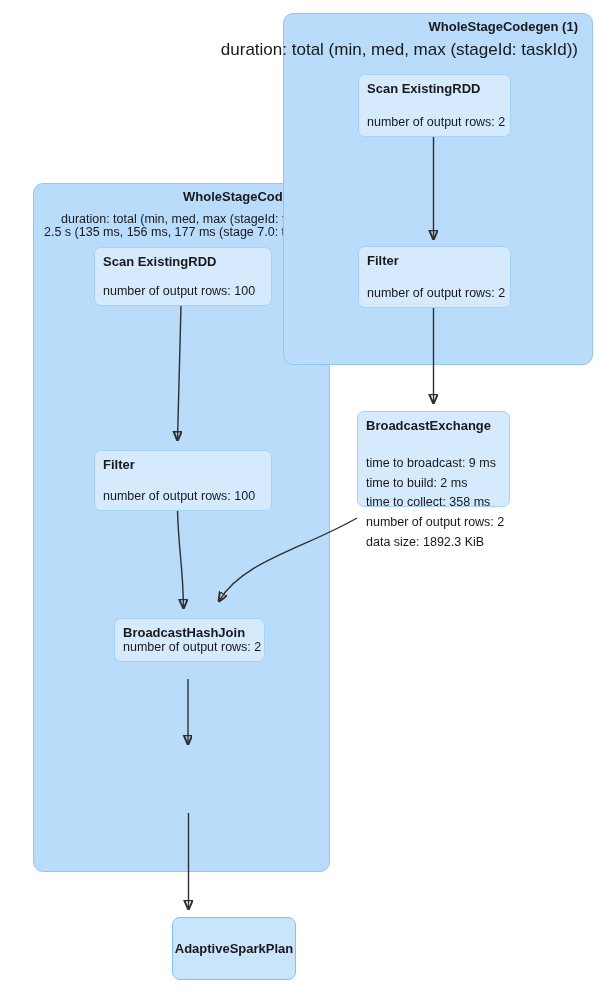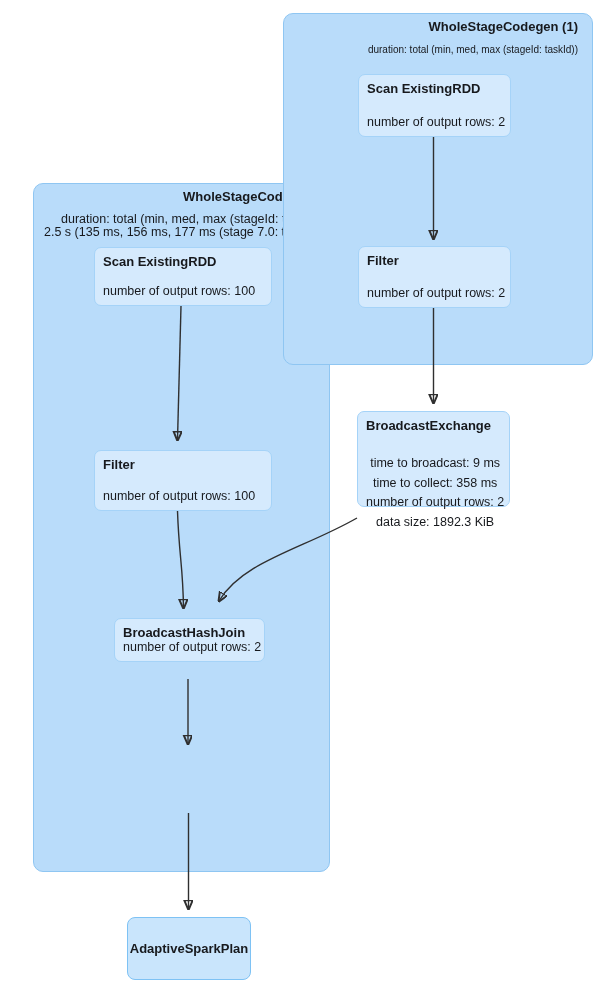--- a/index.html
+++ b/index.html
@@ -22,40 +22,40 @@
   }
   .cluster-left{left:33px;top:183px;width:297px;height:689px;}
   .cluster-right{left:283px;top:13px;width:310px;height:352px;}
   .cl-title{
     position:absolute;font-size:13px;font-weight:700;white-space:nowrap;line-height:14px;
   }
   .cl-title.align-right{top:6px;right:14px;text-align:right;}
   .cl-title.align-left{top:6px;left:149px;}
   .cl-durs{
     position:absolute;top:29px;right:14px;text-align:left;
-    font-size:10px;line-height:13.5px;white-space:nowrap;
+    font-size:17px;line-height:13.5px;white-space:nowrap;
   }
   .cl-dur-abs{position:absolute;font-size:12.5px;line-height:13.5px;white-space:nowrap;}
   .cl-dur-abs.l1{left:27px;top:29px;}
   .cl-dur-abs.l2{left:10px;top:42px;}
   .node{
     position:absolute;background:var(--node_fill);
     border:1px solid var(--node_border);border-radius:7px;
-    box-sizing:border-box;font-size:12.5px;text-align:center;
+    box-sizing:border-box;font-size:12.5px;
   }
   .node .nt{
     position:absolute;left:8px;top:6px;font-size:13px;font-weight:700;white-space:nowrap;
   }
   .node .nm{
     position:absolute;left:8px;bottom:7px;white-space:nowrap;
   }
   .node.center{display:flex;align-items:center;justify-content:center;}
   .node.center .nt{position:static;}
   .node.result{
-    background:var(--result_fill);border:1.5px solid var(--result_border);border-radius:8px;
+    background:var(--result_fill);border:1.5px solid var(--result_border);border-radius:8px;margin-left:45px;
   }
   .be-metrics{
     position:absolute;left:8px;top:42px;line-height:19.7px;white-space:nowrap;
   }
   .edges{
     position:absolute;left:0;top:0;width:614px;height:997px;
     pointer-events:none;
   }
   .edges path{stroke:var(--edge_color);stroke-width:1.4;fill:none;}
 </style>
@@ -100,20 +100,21 @@
     <div class="node" style="left:74px;top:232px;width:153px;height:62px">
       <div class="nt">Filter</div>
       <div class="nm">number of output rows: 2</div>
     </div>
   </div>
 
   <div class="node" style="left:357px;top:411px;width:153px;height:96px">
     <div class="nt">BroadcastExchange</div>
     <div class="be-metrics">
       <div>time to broadcast: 9 ms</div>
+      <div>time to build: 2 ms</div>
       <div>time to collect: 358 ms</div>
       <div>number of output rows: 2</div>
       <div>data size: 1892.3 KiB</div>
     </div>
   </div>
 
   <div class="node result center" style="left:127px;top:917px;width:124px;height:63px">
     <div class="nt">AdaptiveSparkPlan</div>
   </div>
 

